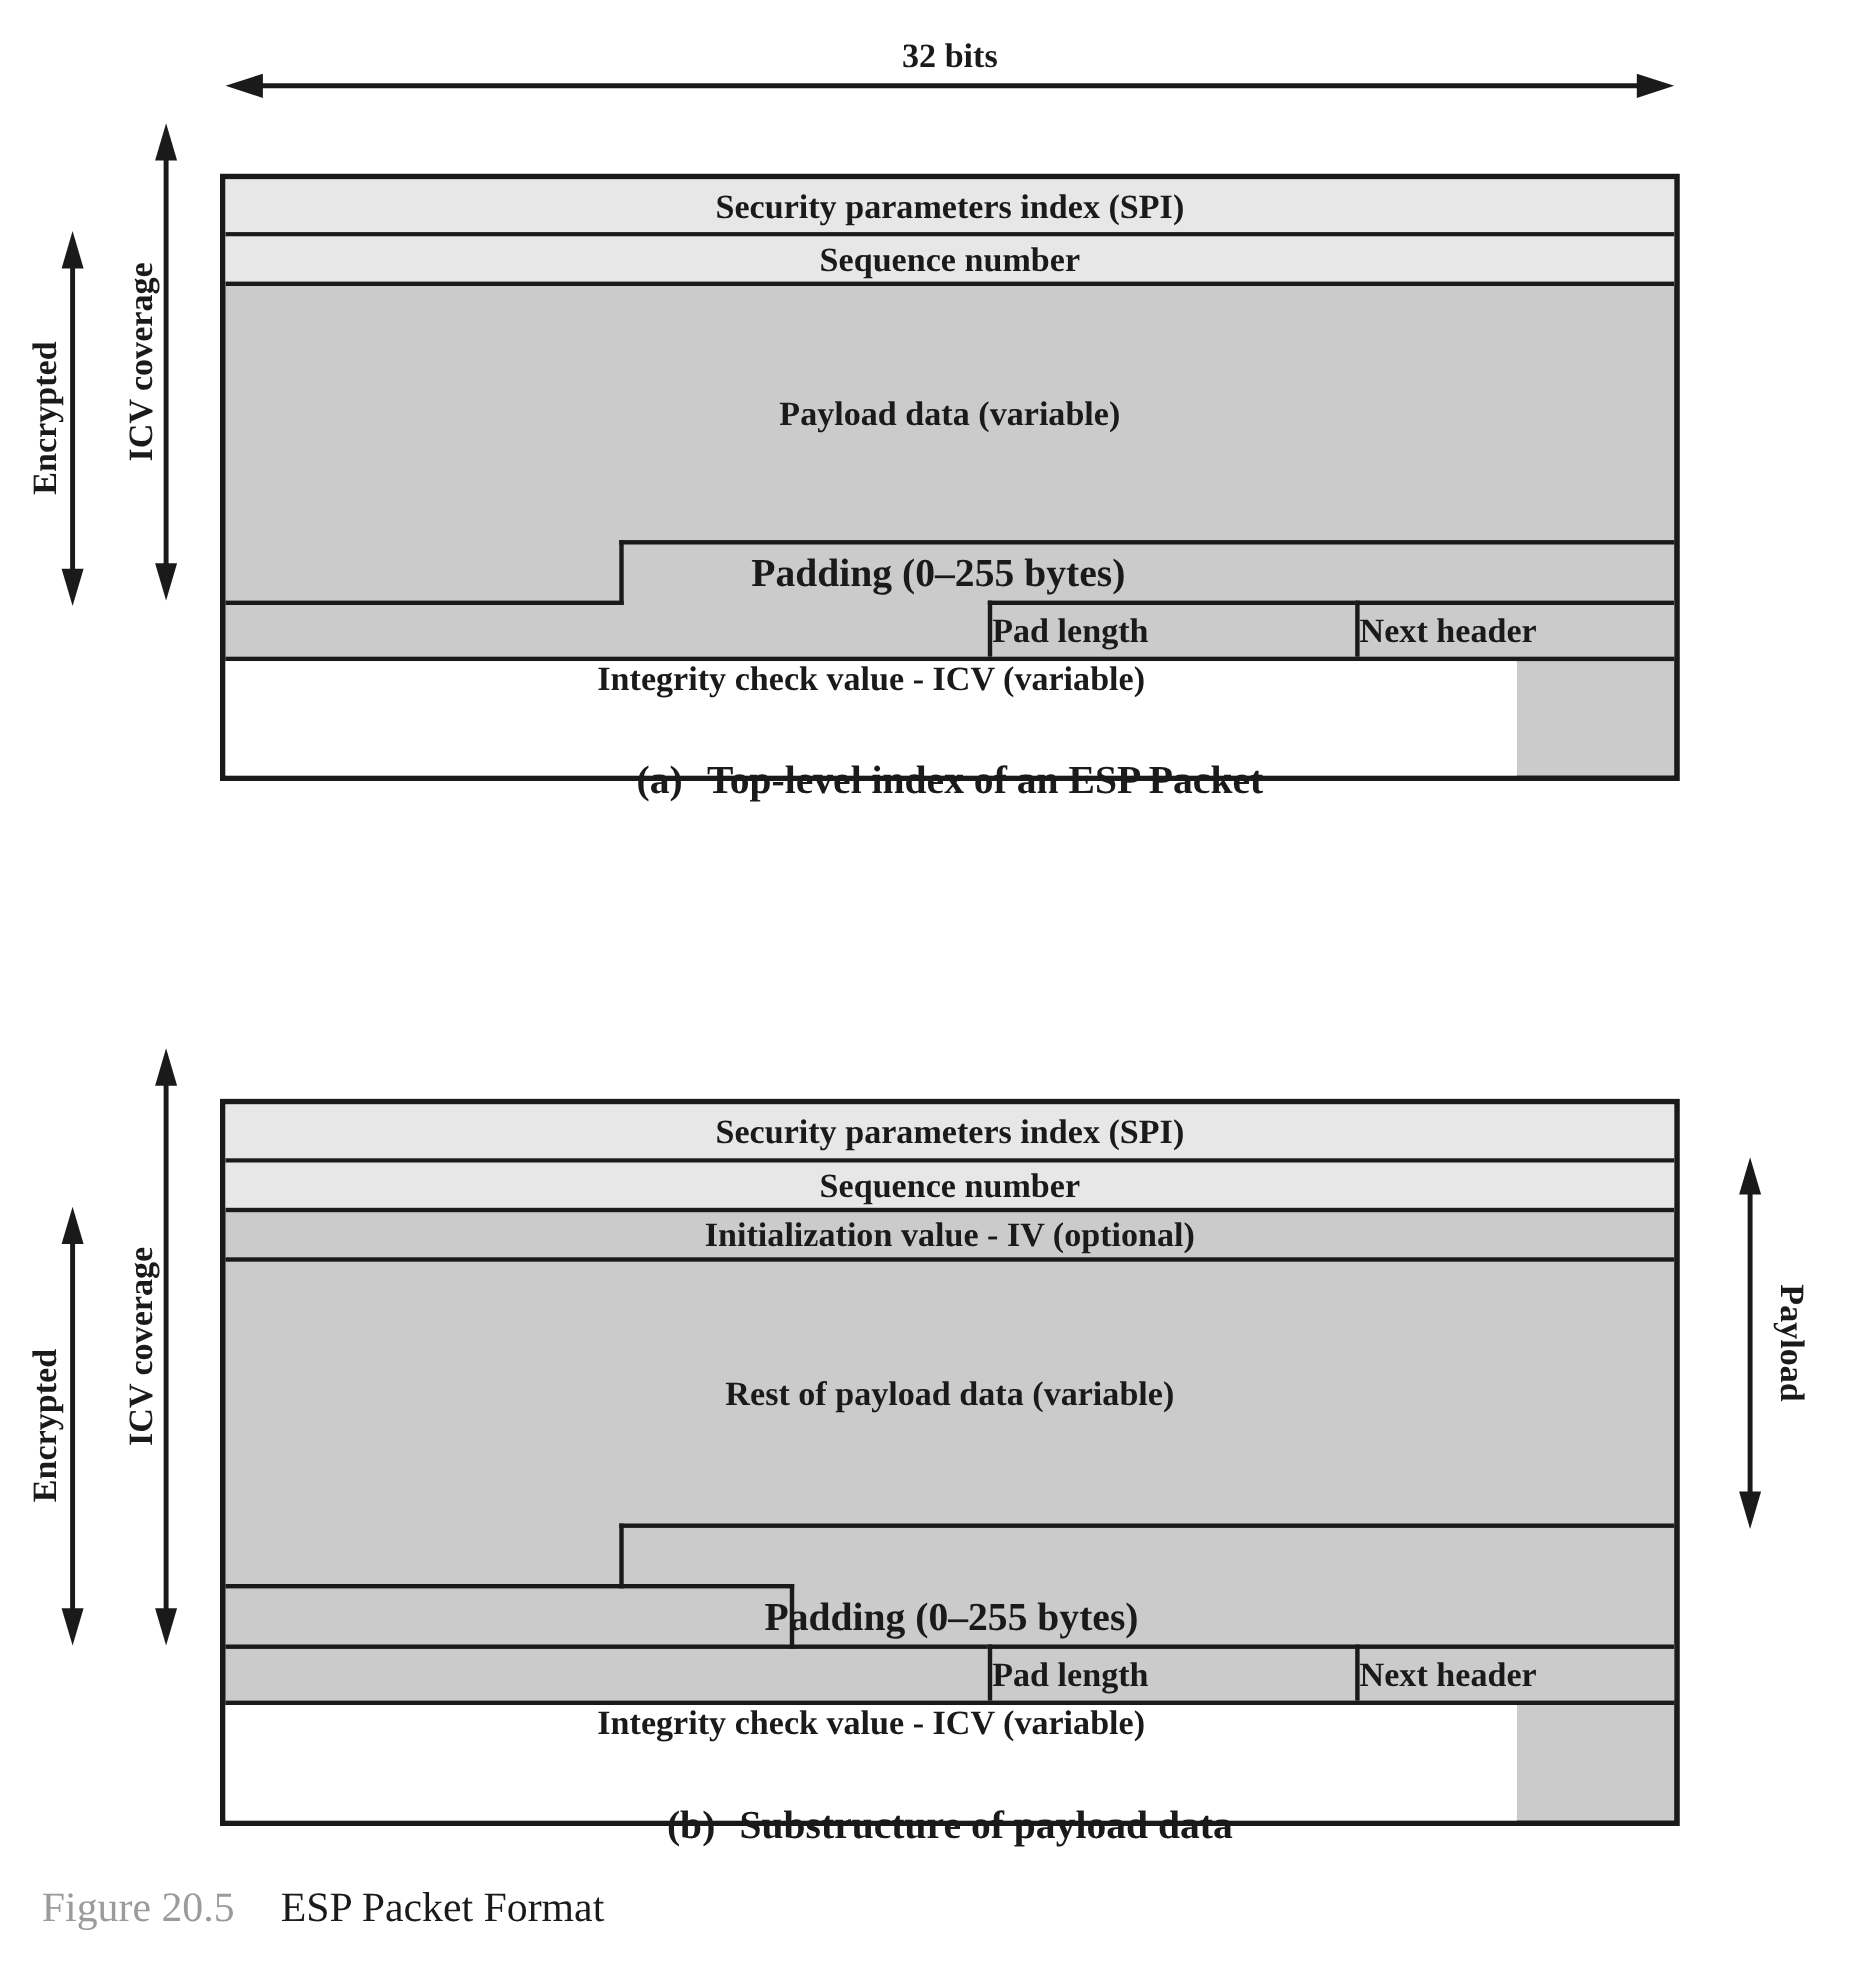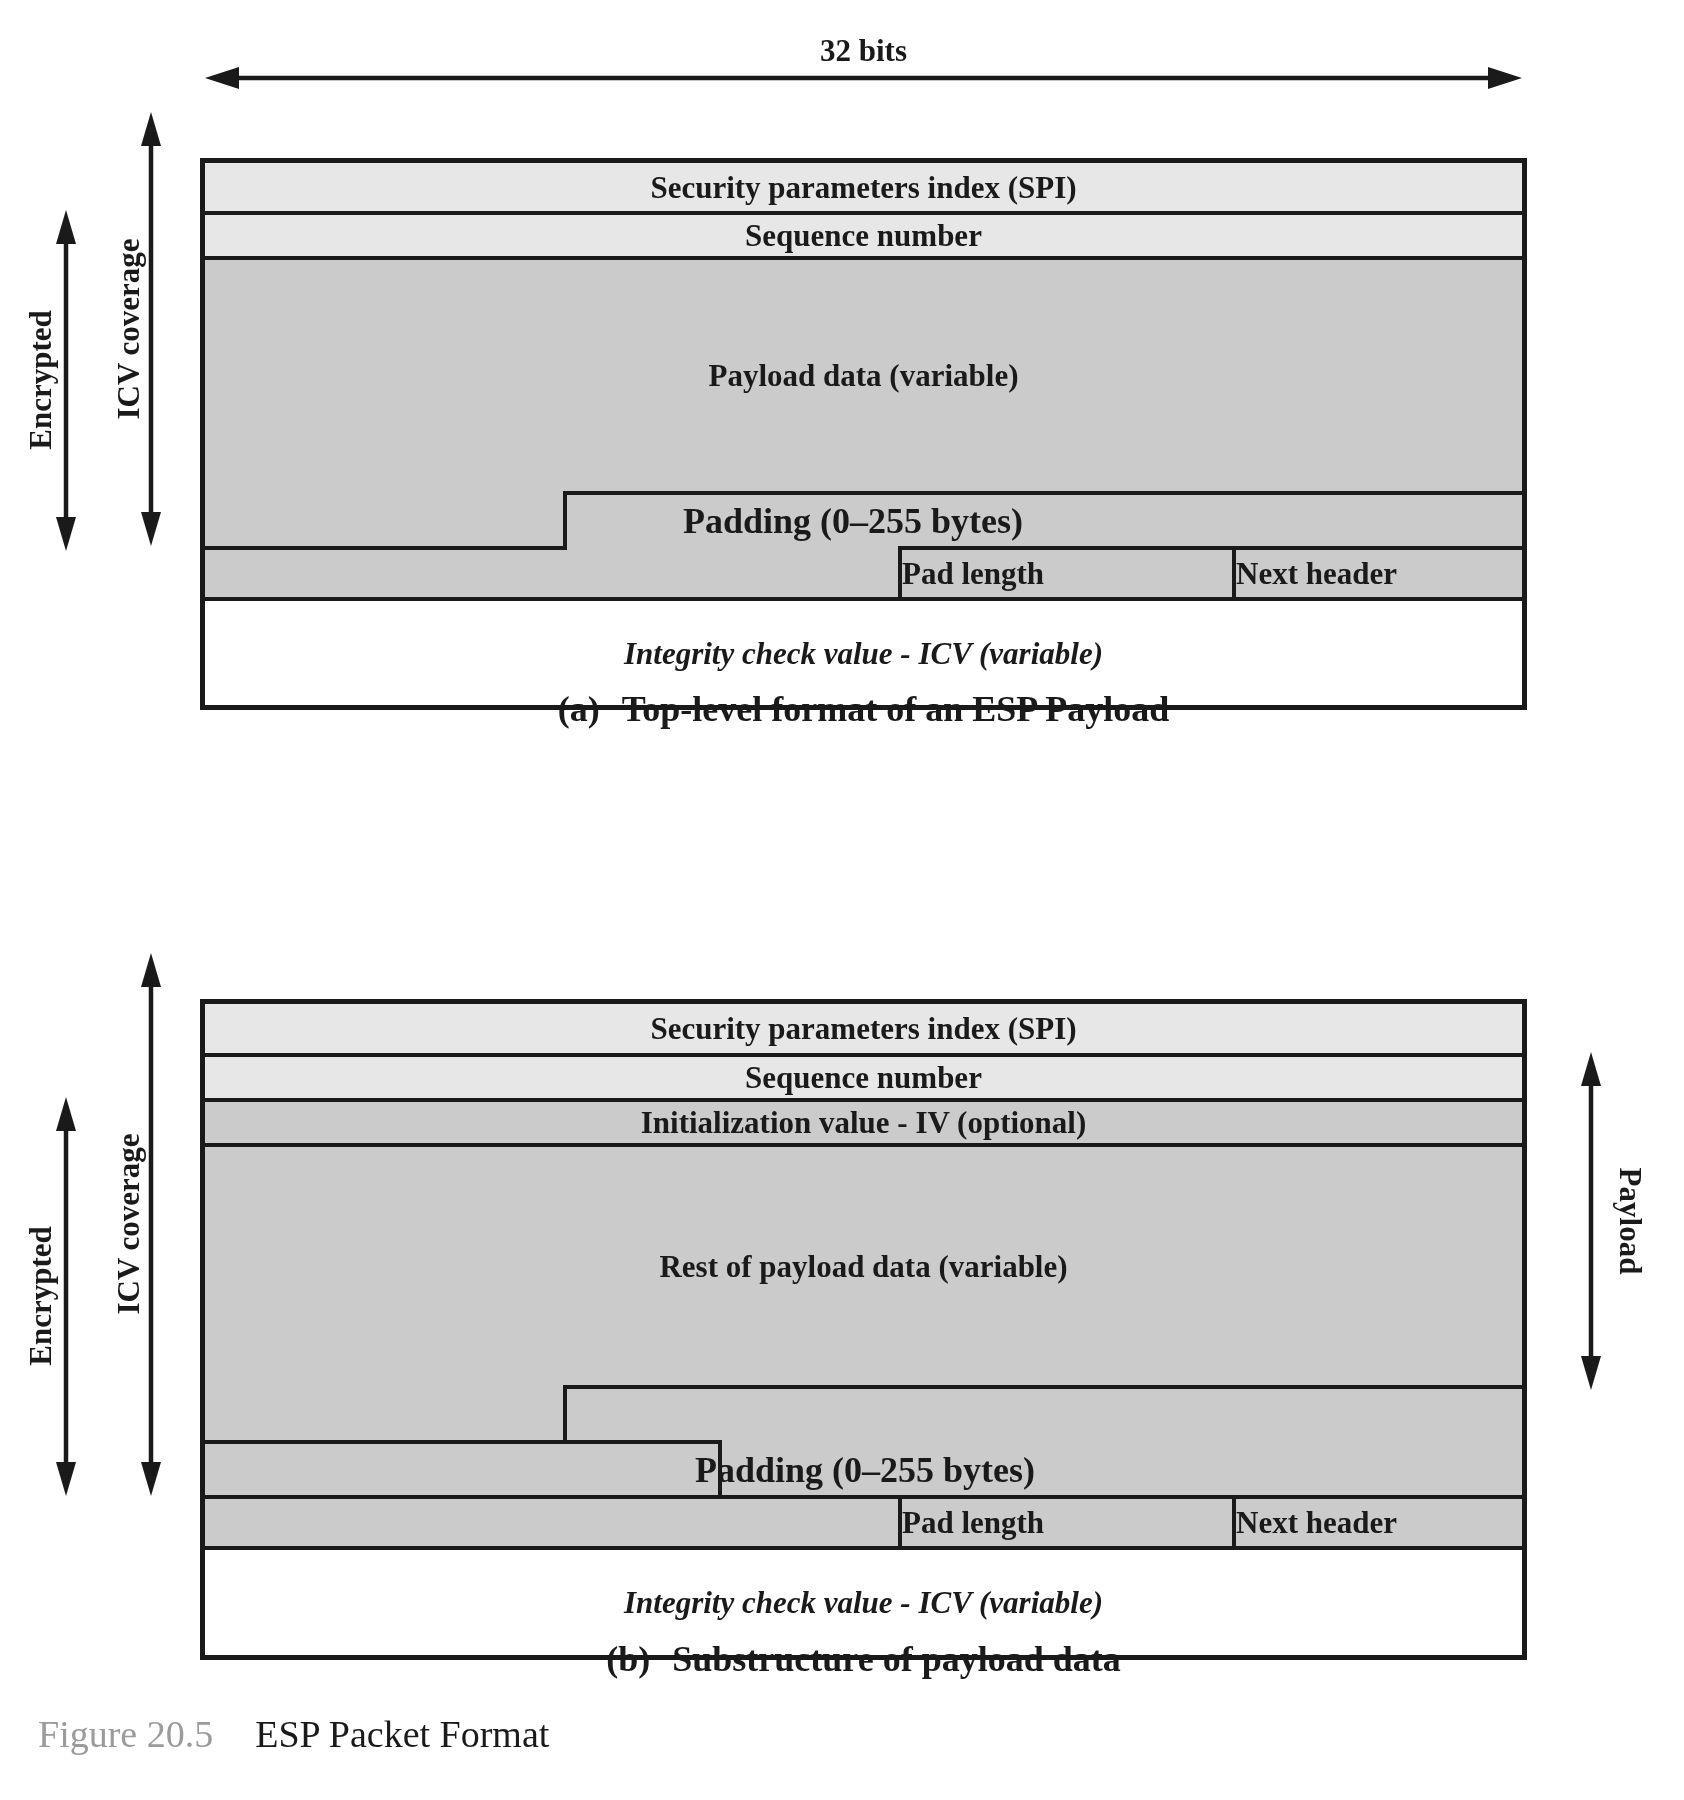--- a/index.html
+++ b/index.html
@@ -36,22 +36,22 @@
     font-weight:bold;font-size:31px;line-height:1;white-space:nowrap;
   }
   .hline,.vline{position:absolute;background:var(--line);}
   .mini-box{
     position:absolute;box-sizing:border-box;
     border-top:4px solid var(--line);border-left:4px solid var(--line);
     display:flex;align-items:center;justify-content:flex-start;
     background:var(--row-medium);
   }
   .icv-area{
-    position:absolute;left:0;width:1317px;background:var(--icv-bg);
-    display:flex;align-items:center;justify-content:center;font-style:italic;
+    position:absolute;left:0;width:1174px;background:var(--icv-bg);
+    display:flex;justify-content:center;
   }
   .float-label{
     position:absolute;transform:translate(-50%,-50%);
     font-weight:bold;font-size:36px;white-space:nowrap;line-height:1;
   }
   .side-label{
     position:absolute;font-weight:bold;font-size:31px;white-space:nowrap;line-height:1;
     transform:translate(-50%,-50%) rotate(-90deg);
   }
   .side-label-cw{
@@ -125,21 +125,21 @@
 </svg>
 <svg class="abs" style="left:51px;top:208px;" width="30" height="345" aria-hidden="true">
   <line x1="15" y1="28" x2="15" y2="317" stroke="#1a1a1a" stroke-width="4.5"></line>
   <polygon points="15,2 5,36 25,36" fill="#1a1a1a"></polygon>
   <polygon points="15,343 5,309 25,309" fill="#1a1a1a"></polygon>
 </svg>
 <span class="side-label" style="left:128px;top:329px;">ICV coverage</span>
 <span class="side-label" style="left:40px;top:380px;">Encrypted</span>
 
 <div class="caption" style="top:688px;">
-  <span class="cap-label">(a)</span><span>Top-level format of an ESP Payload</span>
+  <span class="cap-label">(a)</span><span>Top-level index of an ESP Packet</span>
 </div>
 
 <div class="packet-box" style="top:951px;height:661px;">
 
   <div class="row row-light" style="top:0;height:53px;">
     <span class="field-label">Security parameters index (SPI)</span>
   </div>
   <div class="row row-light" style="top:53px;height:45px;">
     <span class="field-label">Sequence number</span>
   </div>

